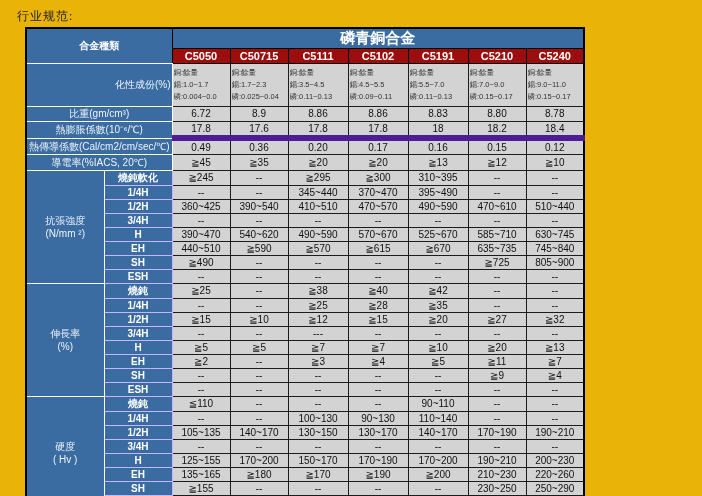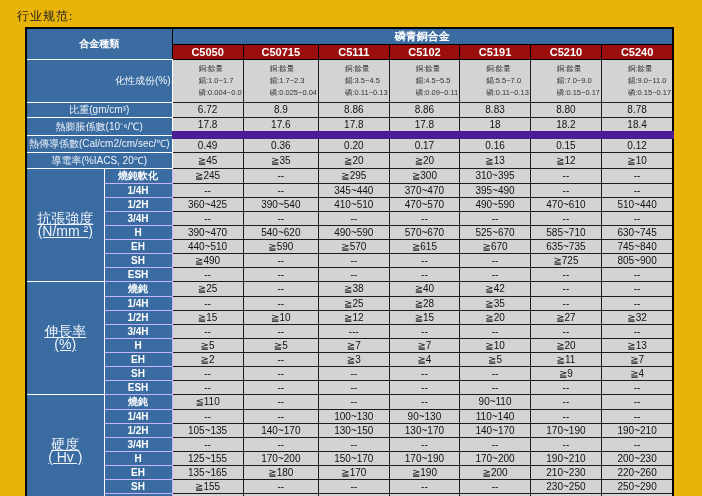--- a/index.html
+++ b/index.html
@@ -4,38 +4,38 @@
 <style>
   html,body{margin:0;padding:0;background:#fff;}
   body{width:702px;height:496px;font-family:"Liberation Sans",sans-serif;}
   .page{position:relative;width:702px;height:496px;background:#eab308;overflow:hidden;padding-left:8px;}
   .title{position:absolute;left:17px;top:8px;font-size:12px;color:#222;
          font-family:"Liberation Serif",serif;letter-spacing:1px;}
   table.tbl{position:absolute;left:25px;top:27px;border-collapse:collapse;
             table-layout:fixed;border:2px solid #000;}
   td{padding:0;text-align:center;vertical-align:middle;overflow:hidden;
      white-space:nowrap;}
-  .ghdr{background:#3a6ca1;color:#fff;font-weight:bold;font-size:11px;
+  .ghdr{background:#3a6ca1;color:#fff;font-weight:bold;font-size:15px;
         height:14px;border:1px solid #000;}
   .corner{background:#3a6ca1;color:#fff;font-weight:bold;font-size:10px;
           border:1px solid #000;border-bottom:1px solid #fff;}
   .chdr{background:#9c0d0d;color:#fff;font-weight:bold;font-size:11px;
         height:14px;border:1px solid #000;}
   .lbl{background:#3a6ca1;color:#eef3fa;font-size:10px;height:13px;
        border:1px solid #fff;border-left:1px solid #000;}
-  .glbl{background:#3a6ca1;color:#eef3fa;font-size:14px;
-        border:1px solid #fff;border-left:1px solid #000;line-height:13px;text-decoration:underline;}
+  .glbl{background:#3a6ca1;color:#eef3fa;font-size:10px;
+        border:1px solid #fff;border-left:1px solid #000;line-height:13px;}
   .sub{background:#3a6ca1;color:#fff;font-weight:bold;font-size:10px;
        height:13px;border:1px solid #c4b5fd;}
   .cell{background:#d3d3d3;color:#111;font-size:10px;height:13px;
         border:1px solid #1c1c1c;line-height:12px;}
   .chem{text-align:left;vertical-align:middle;height:40px;padding:1px 1px;}
   .chem div{font-size:7.5px;color:#333;line-height:12px;white-space:nowrap;
-            overflow:hidden;margin-left:25px;}
-  .wline td.cell{border-bottom:8px solid #4c1d95;}
+            overflow:hidden;}
+  .wline td.cell{border-bottom:6px solid #4c1d95;}
 </style>
 </head>
 <body>
 
 <div class="page">
   <div class="title">行业规范:</div>
   <table class="tbl">
     <colgroup>
       <col style="width:78px">
         <col style="width:68px">

